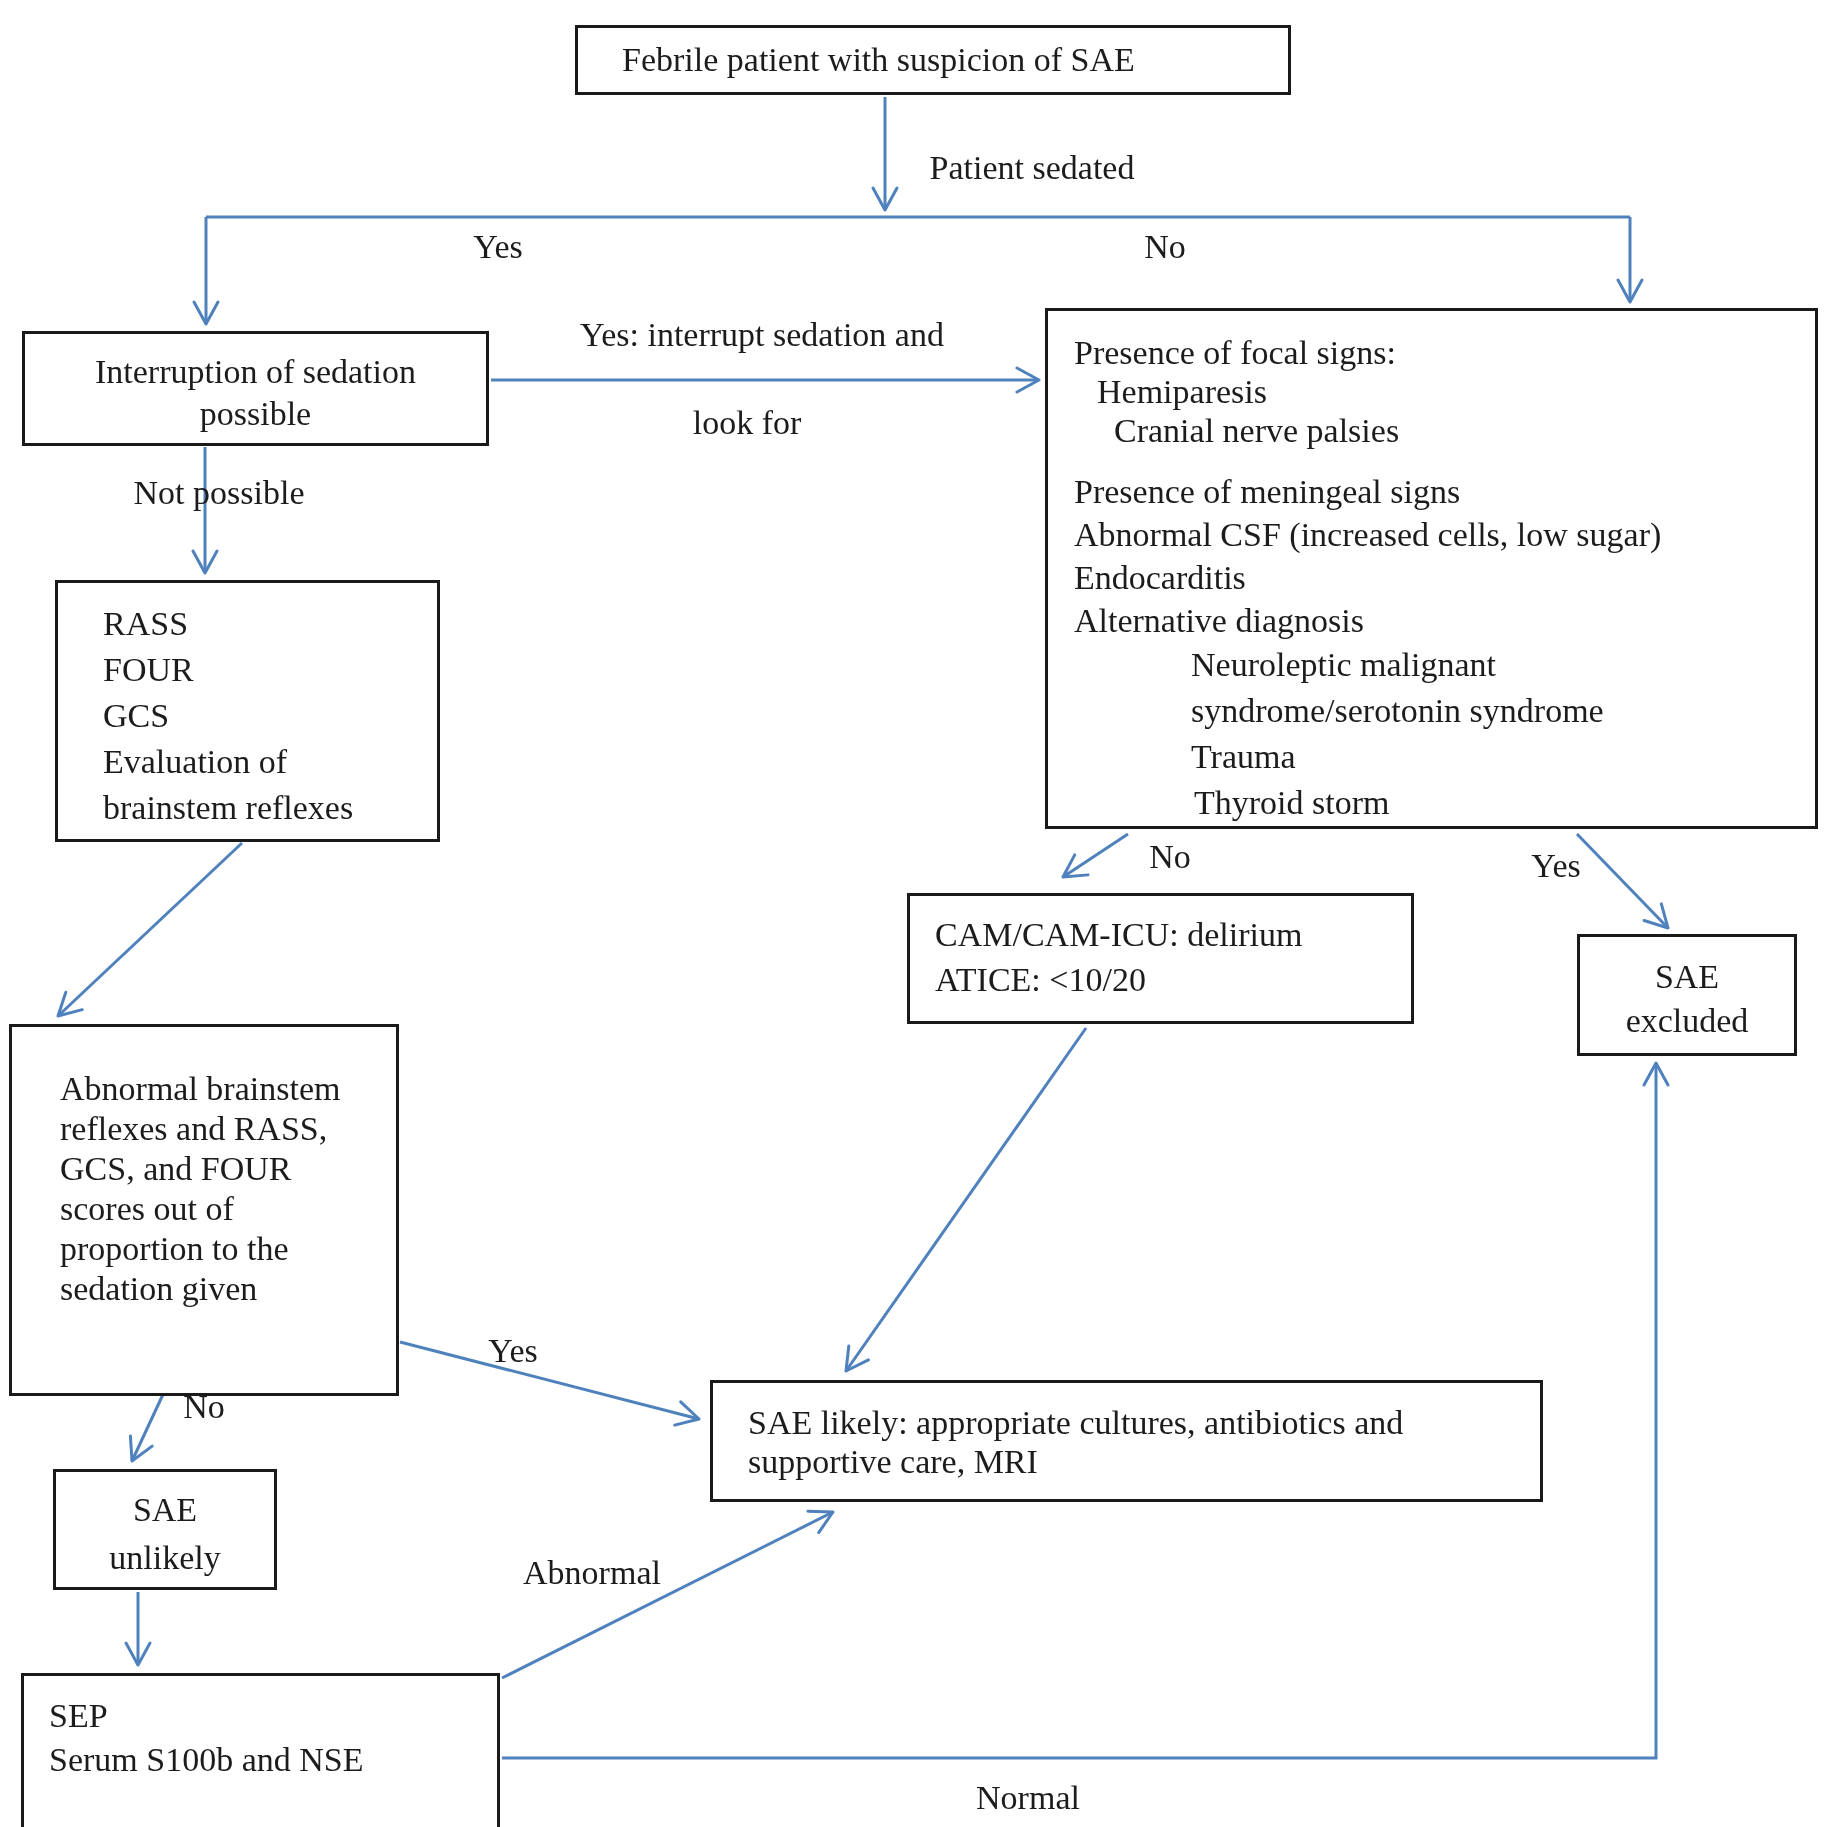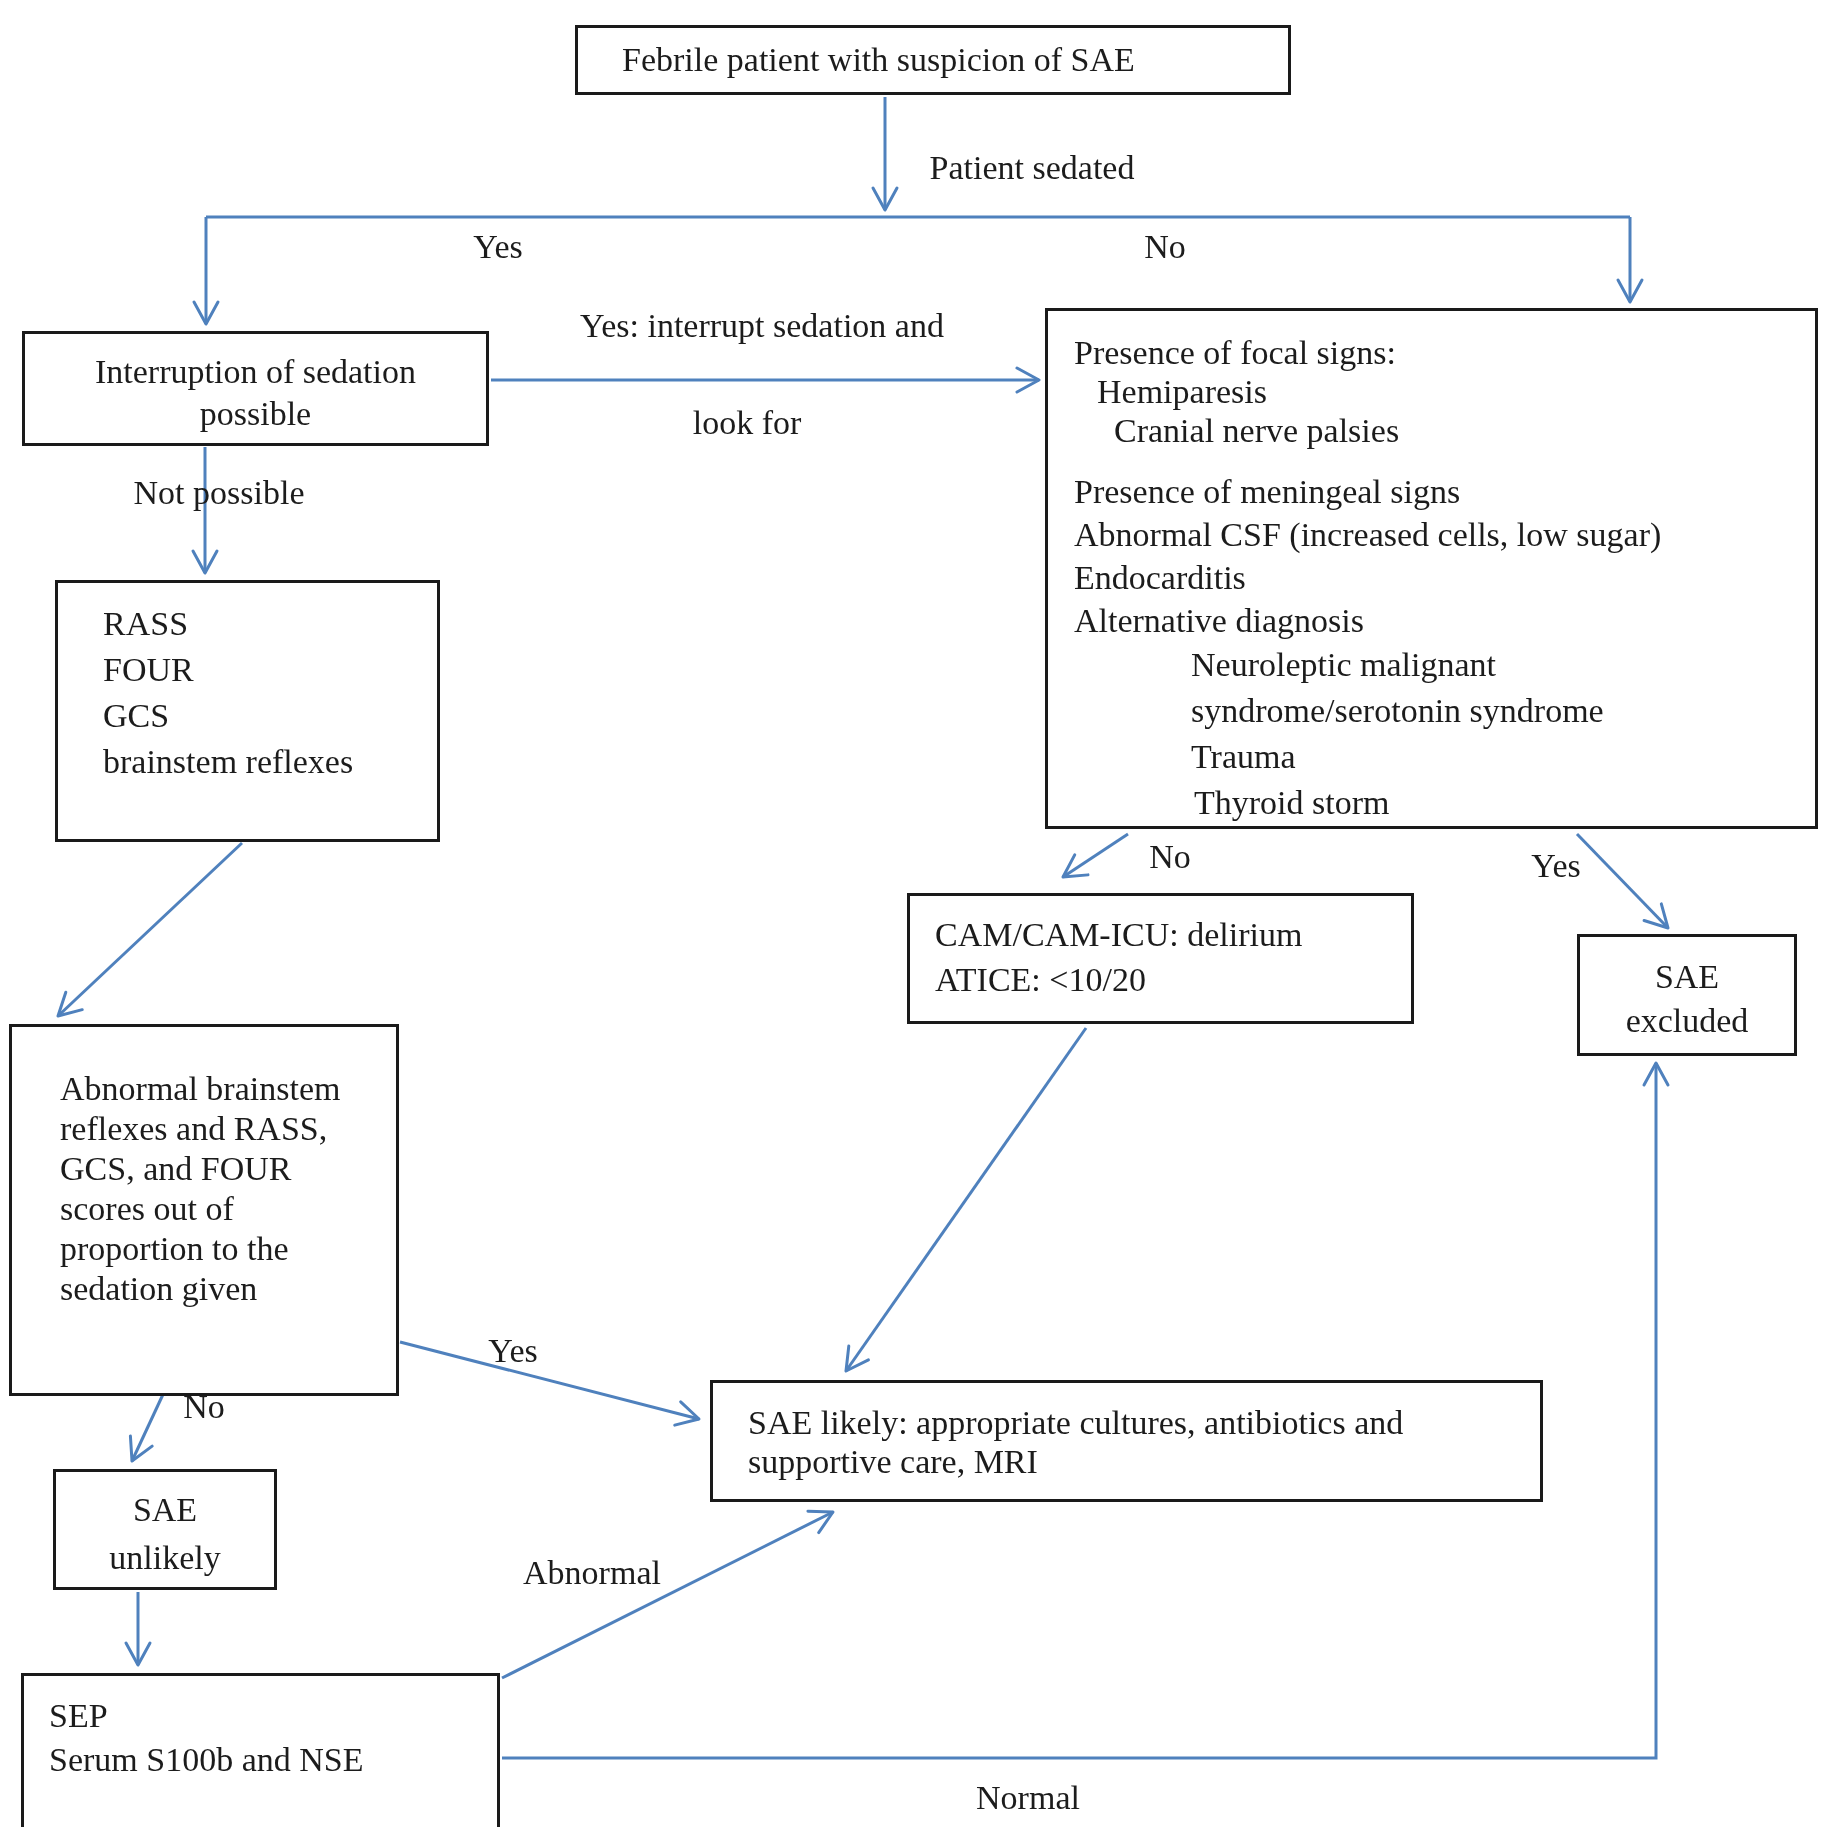--- a/index.html
+++ b/index.html
@@ -33,21 +33,21 @@
   #box-cam{left:907px;top:893px;width:507px;height:131px;padding:16px 0 0 25px;line-height:45px;}
   #box-sae-excluded{left:1577px;top:934px;width:220px;height:122px;text-align:center;padding-top:18px;}
   #box-abnormal{left:9px;top:1024px;width:390px;height:372px;padding:42px 0 0 48px;line-height:40px;}
   #box-sae-unlikely{left:53px;top:1469px;width:224px;height:121px;text-align:center;padding-top:14px;line-height:48px;}
   #box-sae-likely{left:710px;top:1380px;width:833px;height:122px;padding:20px 0 0 35px;line-height:39px;}
   #box-eeg{left:21px;top:1673px;width:479px;height:160px;padding:18px 0 0 25px;}
   
   #lbl-patient-sedated{left:1032px;top:168px;}
   #lbl-yes-branch{left:498px;top:247px;}
   #lbl-no-branch{left:1165px;top:247px;}
-  #lbl-interrupt-1{left:762px;top:326px;text-align:right;}
+  #lbl-interrupt-1{left:762px;top:335px;text-align:right;}
   #lbl-interrupt-2{left:747px;top:423px;}
   #lbl-not-possible{left:219px;top:493px;}
   #lbl-no-cam{left:1170px;top:857px;}
   #lbl-yes-excluded{left:1556px;top:866px;}
   #lbl-yes-likely{left:513px;top:1351px;}
   #lbl-no-unlikely{left:204px;top:1407px;}
   #lbl-abnormal{left:592px;top:1573px;text-align:right;}
   #lbl-normal{left:1028px;top:1798px;}
 </style>
 </head>
@@ -86,20 +86,21 @@
 
   <div class="node" id="box-interruption">
     <div class="ln">Interruption of sedation</div>
     <div class="ln">possible</div>
   </div>
 
   <div class="node" id="box-scores">
     <div class="ln">RASS</div>
     <div class="ln">FOUR</div>
     <div class="ln">GCS</div>
+    <div class="ln">Evaluation of</div>
     <div class="ln">brainstem reflexes</div>
   </div>
 
   <div class="node" id="box-focal">
     <div class="ln tight">Presence of focal signs:</div>
     <div class="ln tight ind1">Hemiparesis</div>
     <div class="ln tight ind2">Cranial nerve palsies</div>
     <div class="ln para-gap">Presence of meningeal signs</div>
     <div class="ln">Abnormal CSF (increased cells, low sugar)</div>
     <div class="ln">Endocarditis</div>

